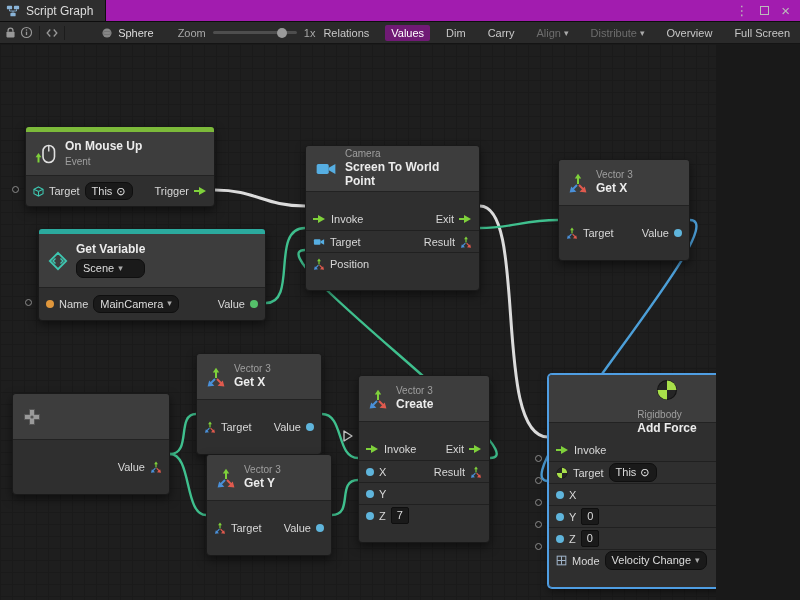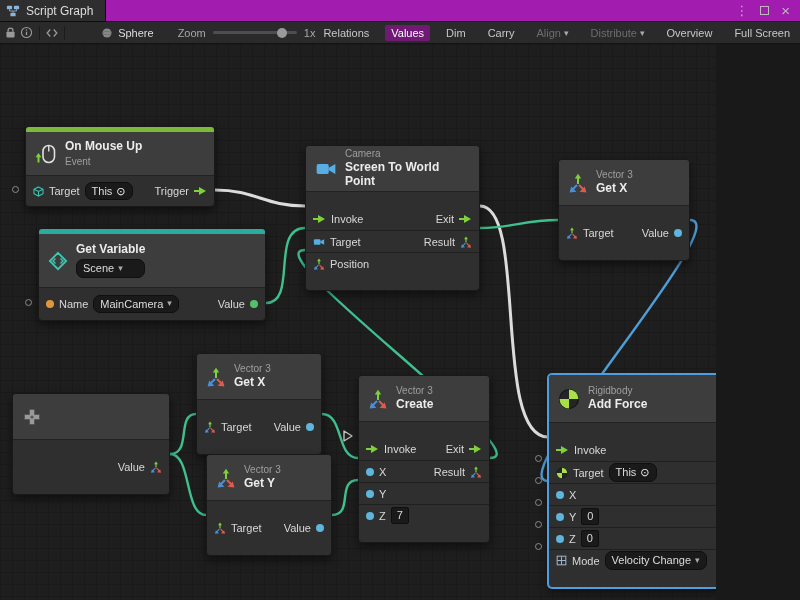--- a/index.html
+++ b/index.html
@@ -45,21 +45,21 @@
 
   
   .node { position:absolute; z-index:2; background:#2f2f2f; border:1px solid #191919; border-radius:4px;
           box-shadow:0 4px 10px rgba(0,0,0,.5); color:#d4d4d4; font-size:11px; }
   .node.selected { border-color:#4f9ee3; box-shadow:0 0 0 1px #4f9ee3, 0 4px 10px rgba(0,0,0,.5); }
   .accent { height:5px; border-radius:3px 3px 0 0; }
   .accent.green { background:#7cba3a; }
   .accent.teal  { background:#2baa9e; }
   .nheader { display:flex; align-items:center; gap:8px; padding:4px 9px; background:#3d3d3d; border-bottom:1px solid #222; height:46px; border-radius:3px 3px 0 0; }
   .nheader.h44 { height:44px; border-radius:0; }
-  .nheader.h48 { height:48px; }
+  .nheader.h48 { height:48px;flex-direction:column; }
   .nheader.h54 { height:54px; border-radius:0; }
   .ntexts { display:flex; flex-direction:column; justify-content:center; gap:2px; }
   .ncat { font-size:10px; color:#9f9f9f; line-height:1.1; }
   .ntitle { font-size:12px; font-weight:bold; color:#ececec; line-height:1.15; }
   .nrows { padding:16px 0; }
   .nrows.tight { padding:2px 0; }
   .row { display:flex; align-items:center; height:22px; padding:0 7px; gap:5px; }
   .row + .row { border-top:1px solid rgba(0,0,0,.3); }
   .row.lg { height:26px; }
   .row.xl { height:28px; }

